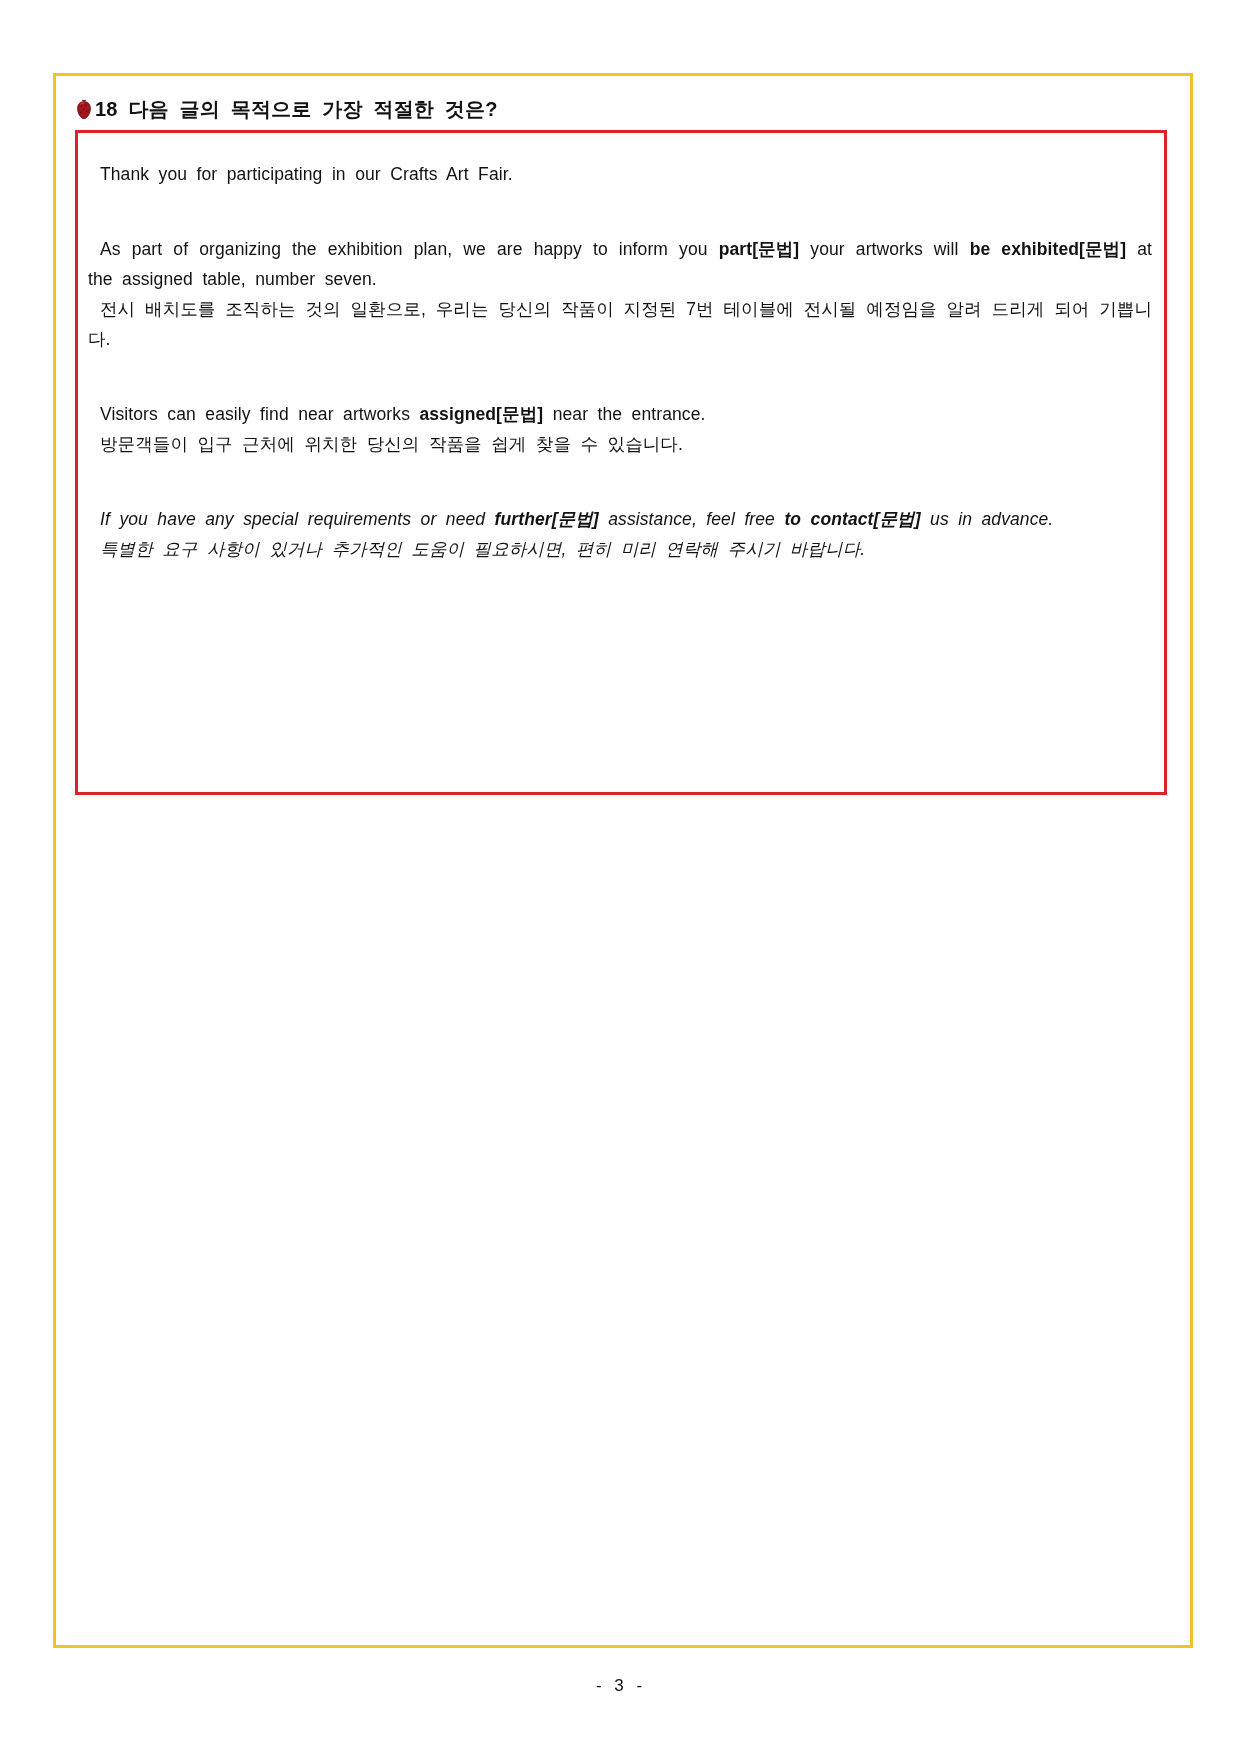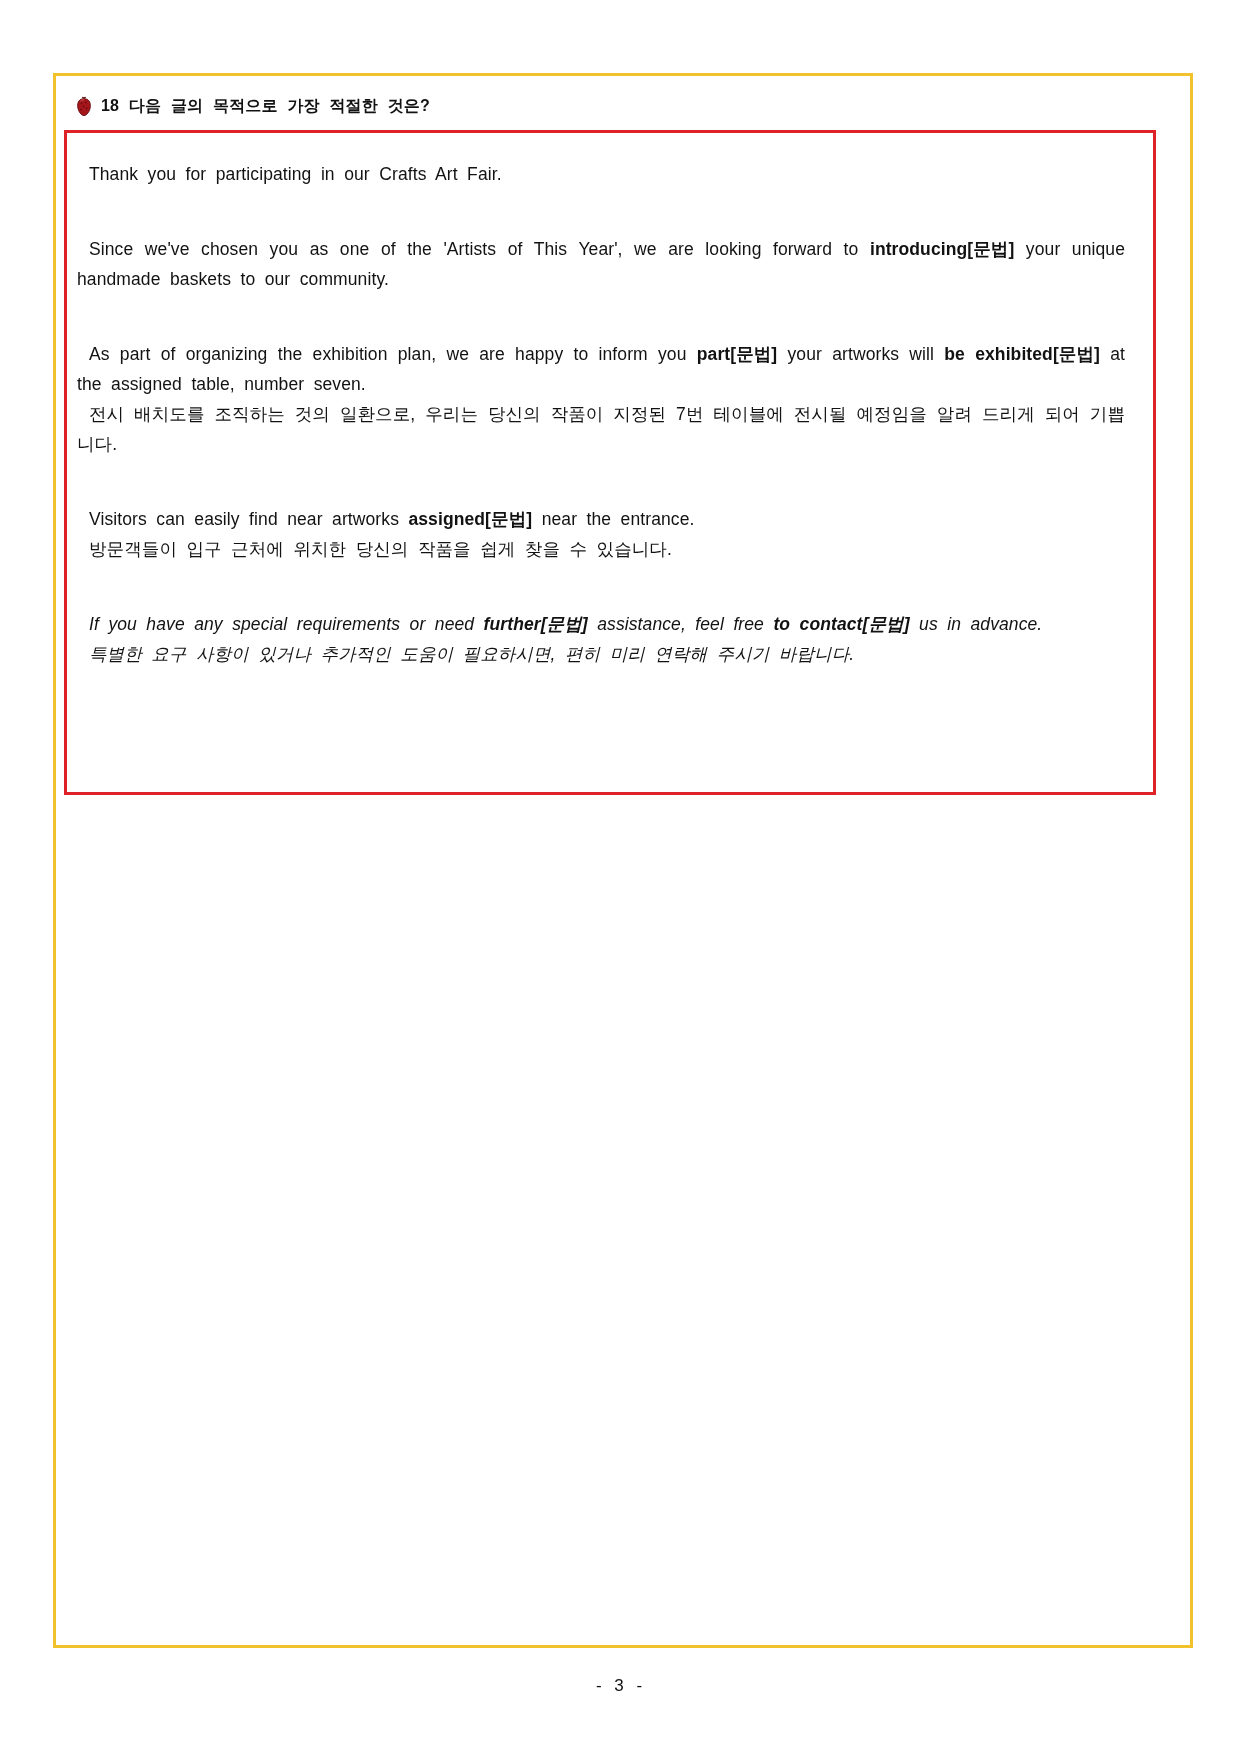--- a/index.html
+++ b/index.html
@@ -20,37 +20,37 @@
     height: 1575px;
     border: 3px solid #f2c22d;
     box-sizing: border-box;
   }
   .q-header {
     position: absolute;
     left: 76px;
     top: 96px;
     display: flex;
     align-items: center;
-    gap: 9px;
-    font-size: 16px;
+    gap: 3px;
+    font-size: 20px;
     font-weight: 700;
     word-spacing: 5px;
     letter-spacing: 0.2px;
     white-space: nowrap;
   }
   .q-header .berry { display: inline-flex; align-items: center; }
   .passage-box {
     position: absolute;
-    left: 64px;
+    left: 75px;
     top: 130px;
     width: 1092px;
     height: 665px;
     border: 3px solid #dd2327;
     box-sizing: border-box;
-    padding: 26px 28px 0 10px;
+    padding: 26px 12px 0 10px;
   }
   .para { margin: 0 0 45px 0; }
   .para:last-child { margin-bottom: 0; font-style: italic; }
   .para p {
     margin: 0;
     font-size: 17.5px;
     line-height: 30px;
     text-align: justify;
     word-spacing: 4.5px;
     text-indent: 12px;
@@ -90,21 +90,20 @@
       </svg>
     </span>
     <span>18 다음 글의 목적으로 가장 적절한 것은?</span>
   </div>
 
   <div class="passage-box" id="passage-box">
       <div class="para">
         <p class="en"><span>Thank you for participating in our Crafts Art Fair.</span></p>
       </div>
       <div class="para">
-        <p class="en"><span>Since we've chosen you as one of the 'Artists of This Year', we are looking forward to </span><span class="b">introducing[문법]</span><span> your unique handmade baskets to our community.</span></p>
       </div>
       <div class="para">
         <p class="en"><span>As part of organizing the exhibition plan, we are happy to inform you </span><span class="b">part[문법]</span><span> your artworks will </span><span class="b">be exhibited[문법]</span><span> at the assigned table, number seven.</span></p>
         <p class="ko"><span>전시 배치도를 조직하는 것의 일환으로, 우리는 당신의 작품이 지정된 7번 테이블에 전시될 예정임을 알려 드리게 되어 기쁩니다.</span></p>
       </div>
       <div class="para">
         <p class="en"><span>Visitors can easily find near artworks </span><span class="b">assigned[문법]</span><span> near the entrance.</span></p>
         <p class="ko"><span>방문객들이 입구 근처에 위치한 당신의 작품을 쉽게 찾을 수 있습니다.</span></p>
       </div>
       <div class="para">

